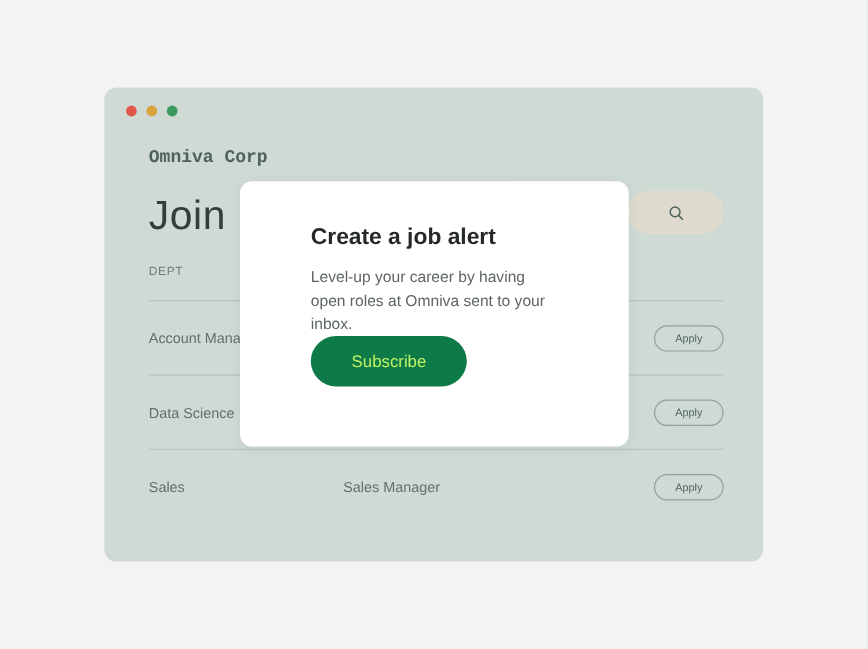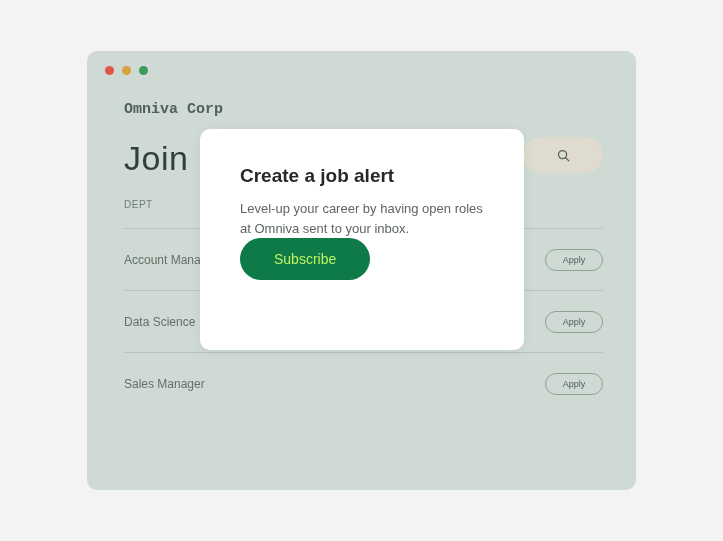--- a/index.html
+++ b/index.html
@@ -8,21 +8,21 @@
   height: 541px;
   background: #f3f3f3;
   font-family: -apple-system, BlinkMacSystemFont, 'Segoe UI', Helvetica, Arial, sans-serif;
   display: flex;
   align-items: center;
   justify-content: center;
   overflow: hidden;
 }
 .window {
   width: 549px;
-  height: 439px;
+  height: 395px;
   background: #cfdad4;
   border-radius: 10px;
   position: relative;
   overflow: hidden;
 }
 .traffic-lights {
   position: absolute;
   top: 15px;
   left: 18px;
   display: flex;
@@ -102,21 +102,21 @@
   cursor: pointer;
 }
 .modal {
   position: absolute;
   top: 78px;
   left: 113px;
   width: 324px;
   height: 221px;
   background: #fff;
   border-radius: 10px;
-  padding: 36px 40px;
+  padding: 36px 59px;
   box-shadow: 0 2px 12px rgba(0,0,0,0.06);
 }
 .modal-title {
   font-size: 19px;
   font-weight: 600;
   color: #252a27;
   margin-bottom: 12px;
 }
 .modal-body {
   font-size: 13px;
@@ -162,20 +162,21 @@
       <button class="apply-btn">Apply</button>
     </div>
 
     <div class="row">
       <div class="dept">Data Science</div>
       <div class="role"></div>
       <button class="apply-btn">Apply</button>
     </div>
 
     <div class="row">
+      <div class="dept">Sales</div>
       <div class="role">Sales Manager</div>
       <button class="apply-btn">Apply</button>
     </div>
   </div>
 
   <div class="modal">
     <div class="modal-title">Create a job alert</div>
     <div class="modal-body">Level-up your career by having open roles at Omniva sent  to your inbox.</div>
     <button class="subscribe-btn">Subscribe</button>
   </div>

